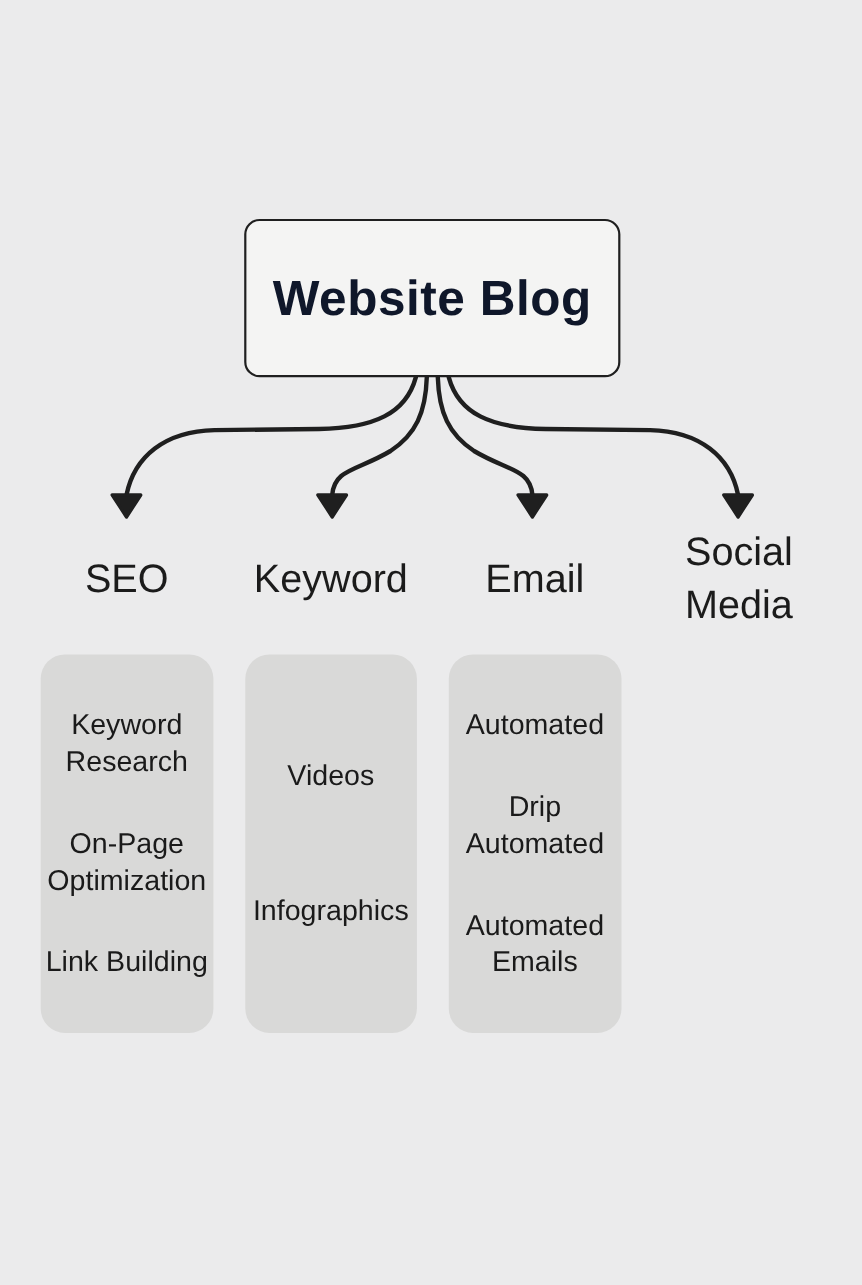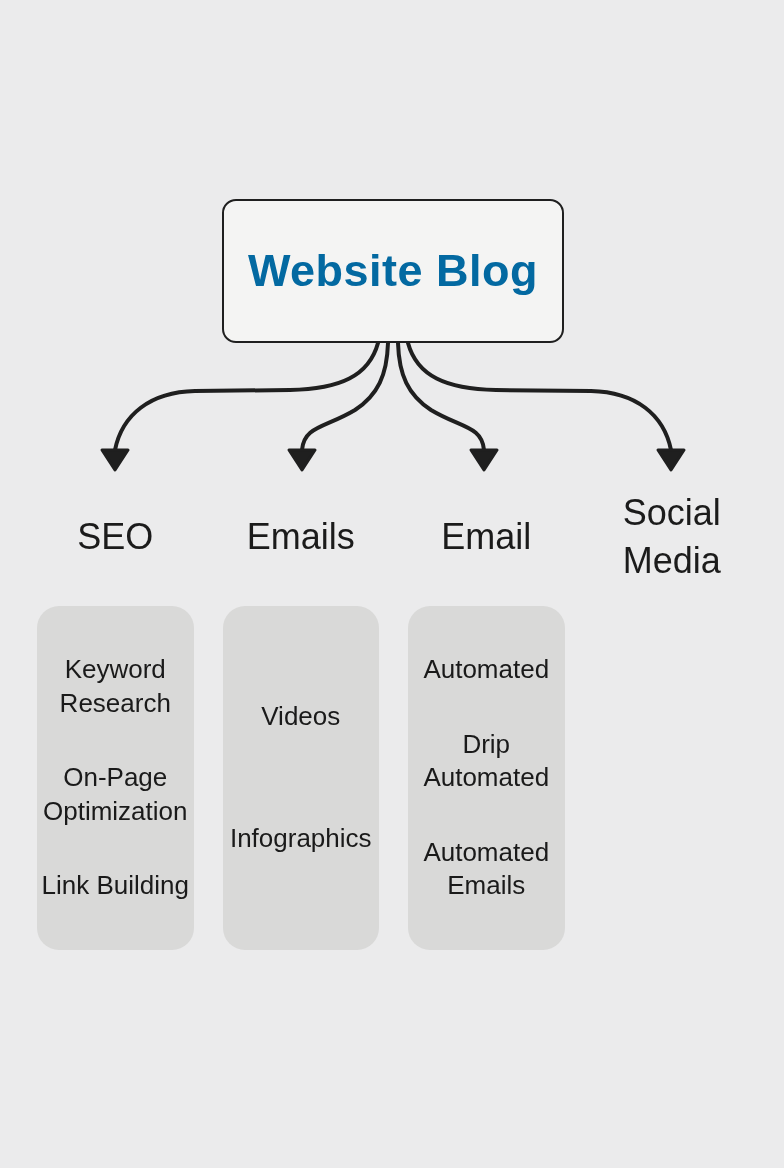--- a/index.html
+++ b/index.html
@@ -32,36 +32,36 @@
     border-radius: 14px;
     box-sizing: border-box;
     display: flex;
     align-items: center;
     justify-content: center;
   }
   .root-title {
     font-size: 45px;
     font-weight: 700;
     letter-spacing: 0.5px;
-    color: #0369a1;
+    color: #0f172a;
   }
   
   .connectors {
     position: absolute;
     left: 0;
     top: 0;
     width: 784px;
     height: 1168px;
     pointer-events: none;
   }
   
   .branches {
     position: absolute;
     left: 37px;
-    top: 468px;
+    top: 457px;
     width: 713px;
     display: grid;
     grid-template-columns: repeat(4, 1fr);
     column-gap: 29px;
   }
   .branch-header {
     height: 138px;
     display: flex;
     align-items: center;
     justify-content: center;
@@ -120,21 +120,21 @@
     <div class="branch">
       <div class="branch-header">SEO</div>
       <div class="branch-pill">
         <div class="branch-item">Keyword Research</div>
         <div class="branch-item">On-Page Optimization</div>
         <div class="branch-item">Link Building</div>
       </div>
     </div>
 
     <div class="branch">
-      <div class="branch-header">Emails</div>
+      <div class="branch-header">Keyword</div>
       <div class="branch-pill">
         <div class="branch-item">Videos</div>
         <div class="branch-item">Infographics</div>
       </div>
     </div>
 
     <div class="branch">
       <div class="branch-header">Email</div>
       <div class="branch-pill">
         <div class="branch-item">Automated</div>

